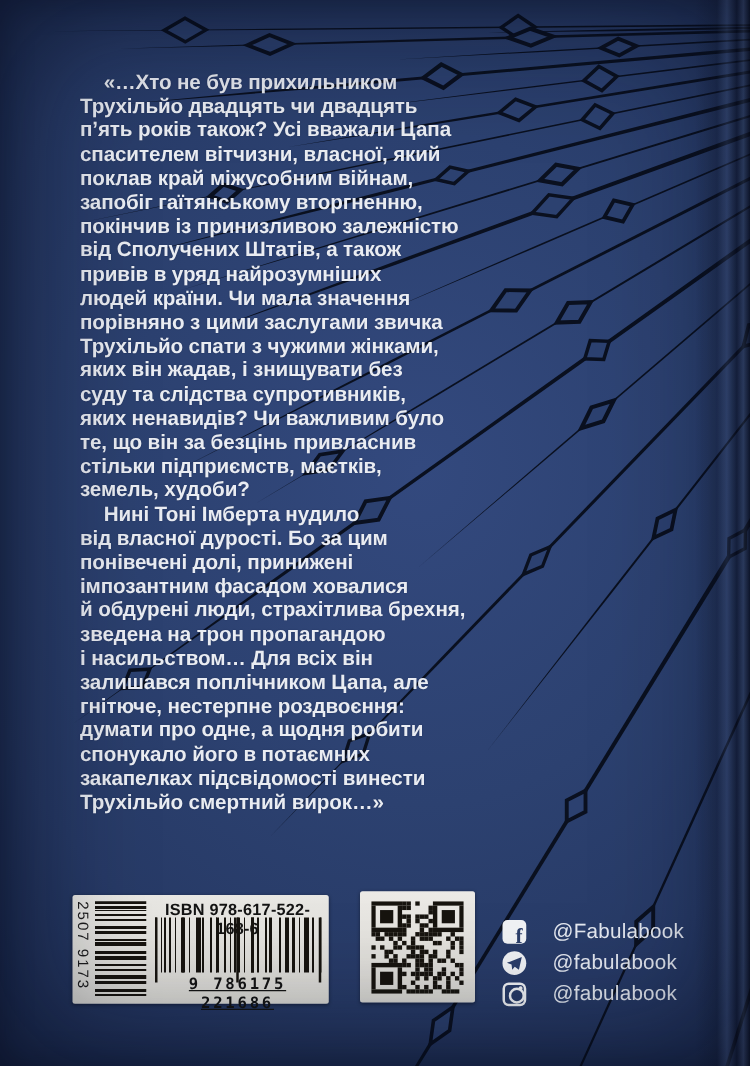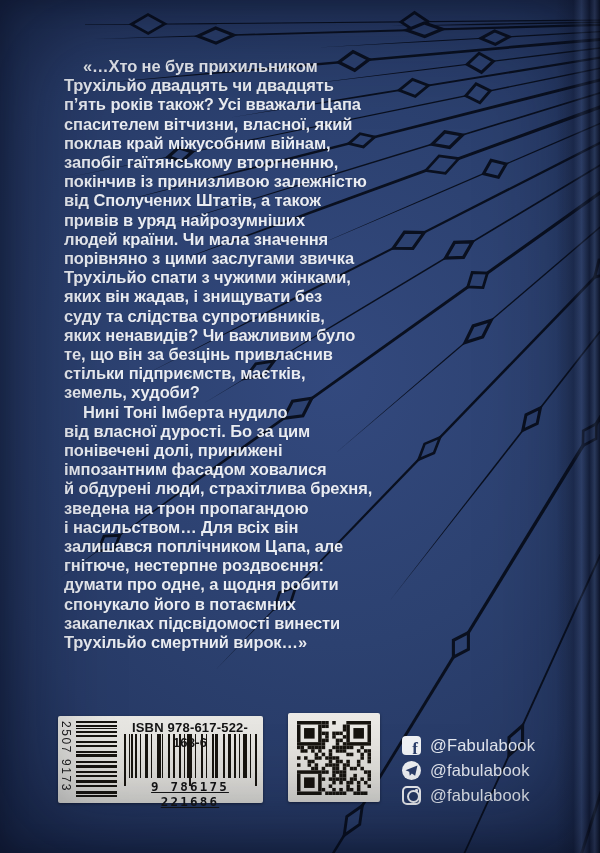--- a/index.html
+++ b/index.html
@@ -47,21 +47,21 @@
   
   .qr-box{position:absolute;left:288px;top:13px;width:92px;height:89px;
           background:linear-gradient(180deg,#eceae6,#d8d7d2);border-radius:2px;
           box-shadow:0 1px 3px rgba(0,0,10,.45);}
   .qr-box svg{position:absolute;left:9px;top:8px;}
   
   .website{position:absolute;left:402px;top:13px;font-size:16.5px;color:#e4e8f0;
            font-weight:400;letter-spacing:.2px;}
   .social-row{position:absolute;left:402px;height:20px;display:flex;align-items:center;}
   .sr-fb{top:35px;} .sr-tg{top:60px;} .sr-ig{top:85px;}
-  .handle{margin-left:9px;font-size:16.5px;color:#e4e8f0;font-weight:400;letter-spacing:.2px;}
+  .handle{margin-left:21px;font-size:16.5px;color:#e4e8f0;font-weight:400;letter-spacing:.2px;}
   .icon{width:19px;height:19px;position:relative;flex:0 0 19px;}
   .fb-icon{background:#f0f2f5;border-radius:4px;overflow:hidden;}
   .fb-icon span{position:absolute;right:3px;bottom:-4px;color:#2b3e6a;
                 font-weight:700;font-size:17px;font-family:"Liberation Serif",serif;}
   .tg-icon{background:#f0f2f5;border-radius:50%;}
   .tg-icon svg{position:absolute;left:3px;top:4px;}
   .ig-icon{box-sizing:border-box;border:2px solid #f0f2f5;border-radius:5px;}
   .ig-icon .lens{position:absolute;left:3.5px;top:3.5px;width:8px;height:8px;
                  border:2px solid #f0f2f5;border-radius:50%;box-sizing:content-box;
                  margin:-1px 0 0 -1px;border-width:2px;width:9px;height:9px;}

